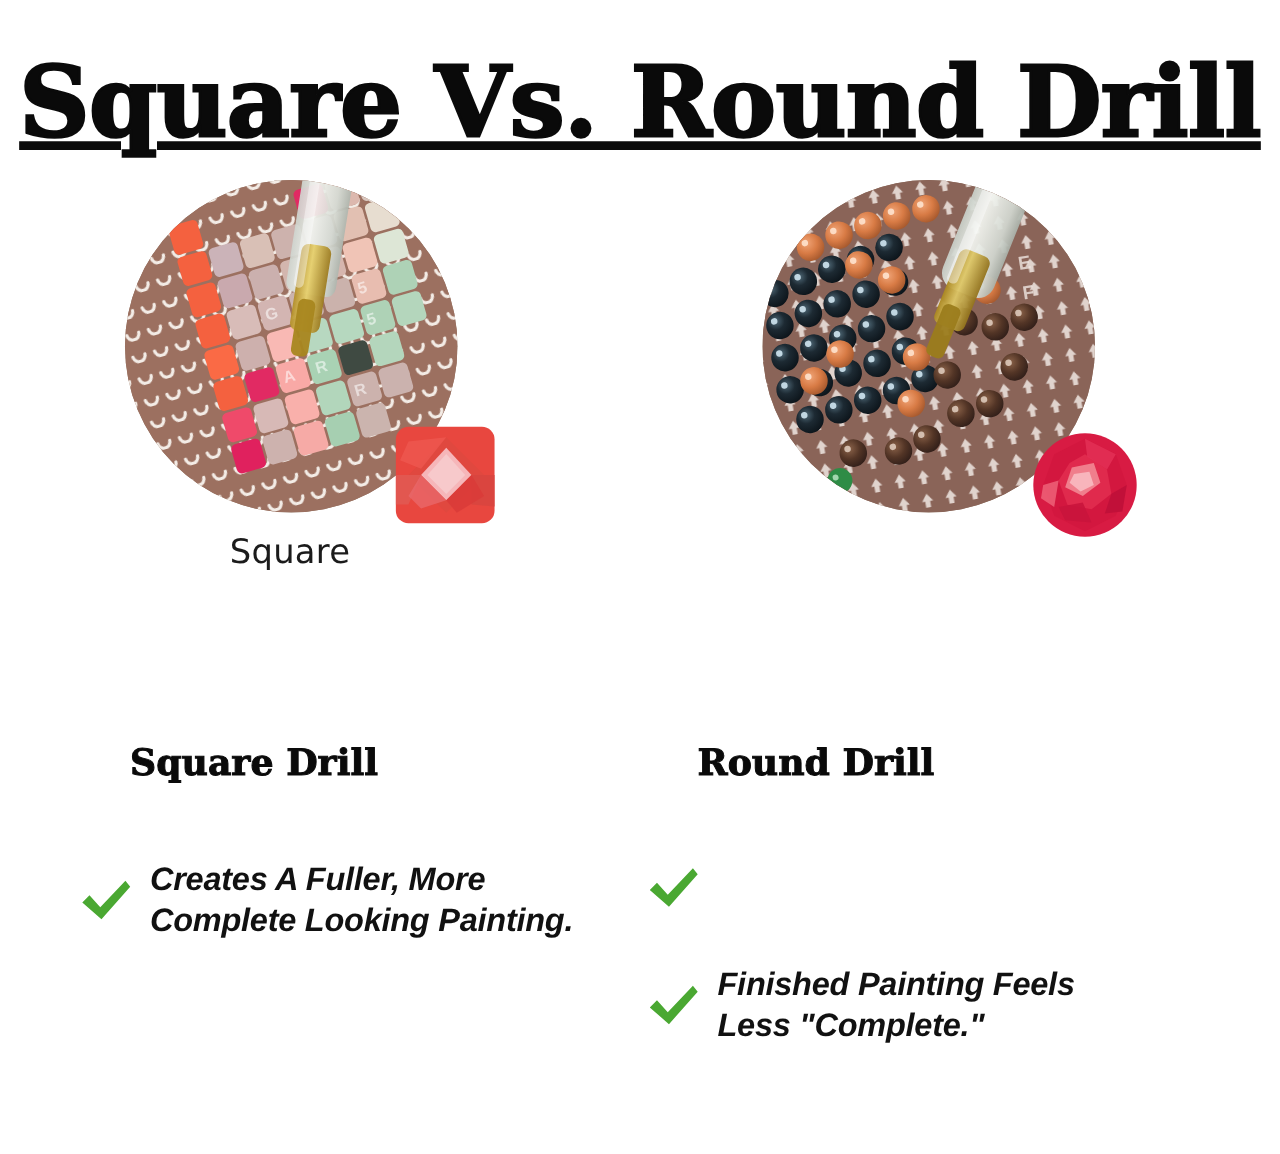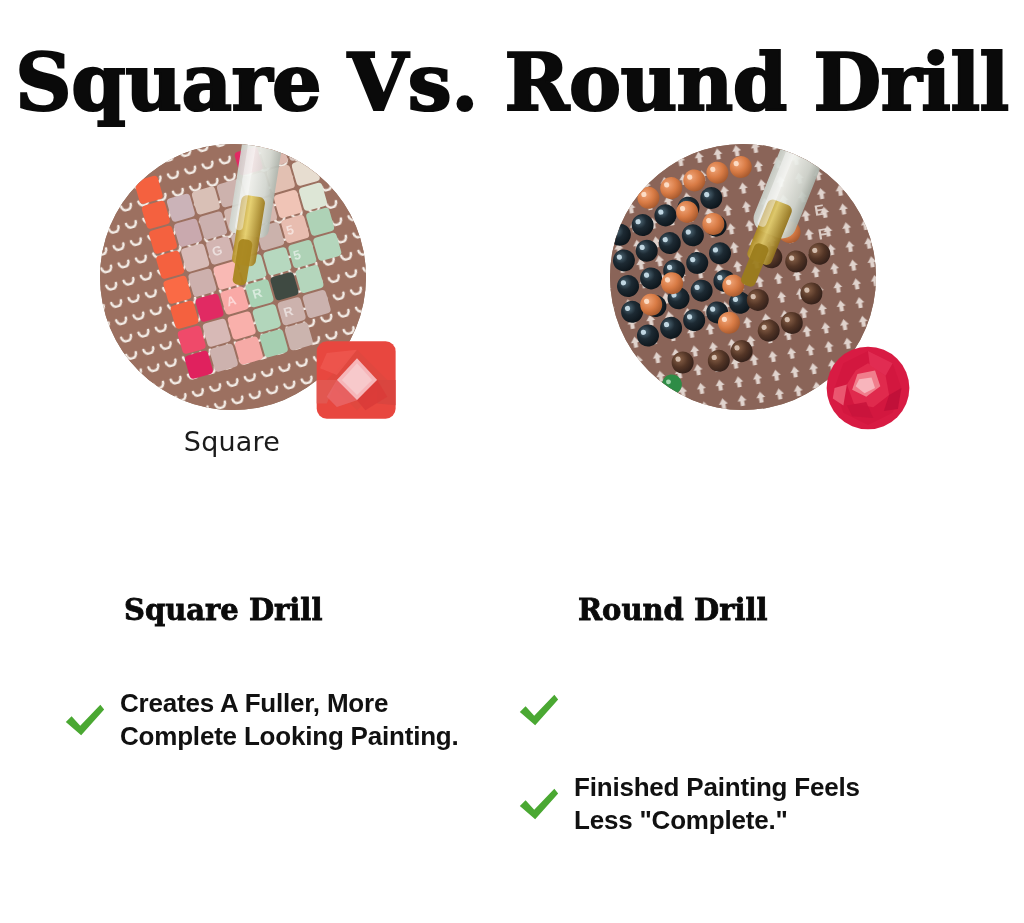--- a/index.html
+++ b/index.html
@@ -25,20 +25,21 @@
   }
   .title {
     font-family: "DejaVu Serif", "Liberation Serif", serif;
     font-weight: 700;
     font-size: 78px;
     line-height: 1;
     letter-spacing: -0.5px;
     color: #0a0a0a;
     -webkit-text-stroke: 2.2px #0a0a0a;
     white-space: nowrap;
+    text-decoration: underline;
   }
 
   
   .photo-row {
     position: relative;
     width: 1024px;
     height: 300px;
     margin-top: 22px;
   }
   .photo-cell {
@@ -102,25 +103,25 @@
   .column.left  { left: 62px; }
   .column.right { left: 516px; }
 
   .col-heading {
     font-family: "DejaVu Serif", "Liberation Serif", serif;
     font-weight: 700;
     font-size: 29px;
     line-height: 1;
     color: #0a0a0a;
     -webkit-text-stroke: 0.8px #0a0a0a;
-    margin-left: 62px;
+    margin-left: 42px;
     margin-bottom: 0;
   }
 
-  .bullets { margin-top: 62px; }
+  .bullets { margin-top: 62px; font-style: italic; }
 
   .bullet {
     display: flex;
     align-items: center;
     margin-bottom: 38px;
   }
   .check-icon {
     flex: 0 0 auto;
     width: 46px;
     height: 46px;

